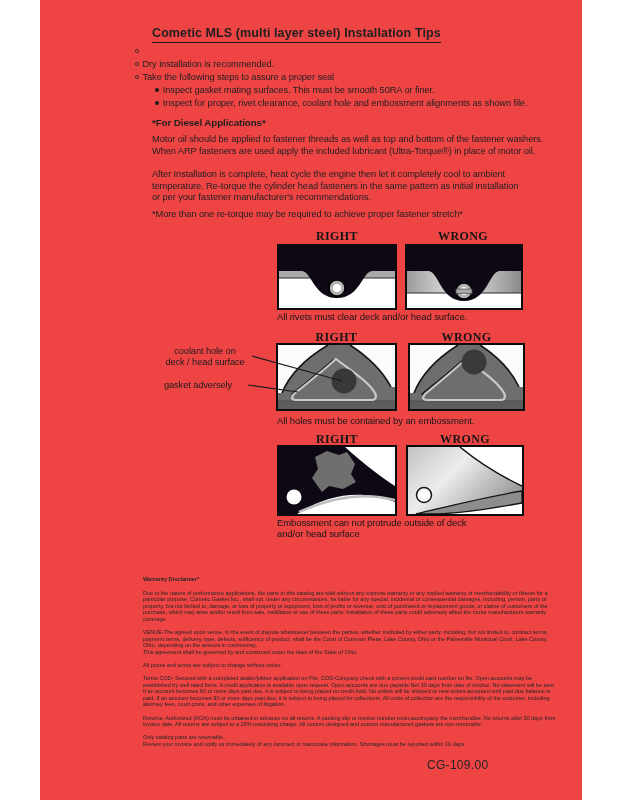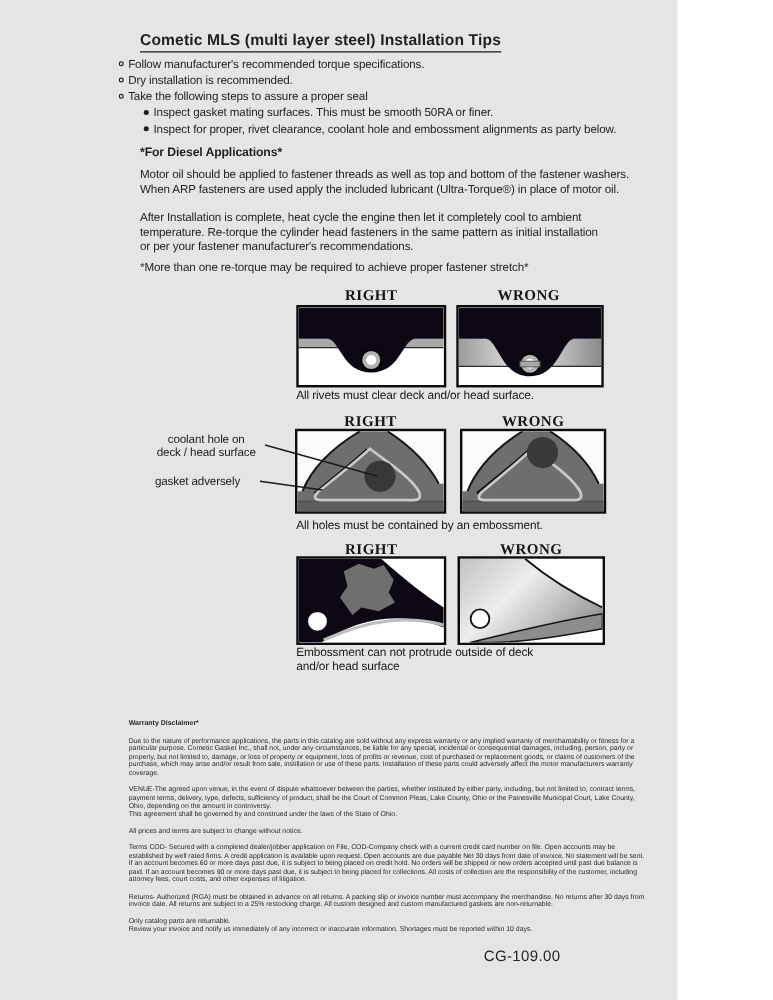--- a/index.html
+++ b/index.html
@@ -1,19 +1,19 @@
 <!DOCTYPE html>
 <html><head>
 <meta charset="utf-8">
 <style>
   * { margin:0; padding:0; box-sizing:border-box; }
   html,body { background:#ffffff; }
   .page {
-    position:relative; width:542px; height:800px; background:#e5e5e5;
-    font-family:"Liberation Sans", sans-serif; color:#1f1f1f; overflow:hidden;
+    position:relative; width:542px; height:800px; background:#ef4444;
+    font-family:"Liberation Sans", sans-serif; color:#1f1f1f; overflow:hidden;margin-left:40px;
   }
   .abs { position:absolute; }
   .title {
     font-size:12.5px; font-weight:bold; letter-spacing:0.1px;
     border-bottom:1.5px solid #1a1a1a; padding-bottom:2px; display:inline-block;
   }
   .body-text { font-size:9.3px; letter-spacing:-0.1px; line-height:11.5px; }
   .bullets { font-size:9.3px; letter-spacing:-0.1px; line-height:13px; list-style:none; }
   .b-row { white-space:nowrap; }
   .marker-o {
@@ -45,25 +45,25 @@
 </head>
 <body>
 
 <div class="page">
 
   <div class="abs" style="left:112px; top:23px;">
     <span class="title">Cometic MLS (multi layer steel) Installation Tips</span>
   </div>
 
   <div class="abs bullets" style="left:95px; top:45px;">
-    <div class="b-row"><span class="marker-o"></span><span>Follow manufacturer's recommended torque specifications.</span></div>
+    <div class="b-row"><span class="marker-o"></span></div>
     <div class="b-row"><span class="marker-o"></span><span>Dry installation is recommended.</span></div>
     <div class="b-row"><span class="marker-o"></span><span>Take the following steps to assure a proper seal</span></div>
     <div class="b-row sub"><span class="marker-f"></span><span>Inspect gasket mating surfaces.  This must be smooth 50RA or finer.</span></div>
-    <div class="b-row sub"><span class="marker-f"></span><span>Inspect for proper, rivet clearance, coolant hole and embossment alignments as party below.</span></div>
+    <div class="b-row sub"><span class="marker-f"></span><span>Inspect for proper, rivet clearance, coolant hole and embossment alignments as shown file.</span></div>
   </div>
 
   <div class="abs h2" style="left:112px; top:117px;">*For Diesel Applications*</div>
 
   <div class="abs body-text" style="left:112px; top:134px;">
     <div class="pline">Motor oil should be applied to fastener threads as well as top and bottom of the fastener washers.</div>
     <div class="pline">When ARP fasteners are used apply the included lubricant (Ultra-Torque®) in place of motor oil.</div>
   </div>
 
   <div class="abs body-text" style="left:112px; top:169px;">

